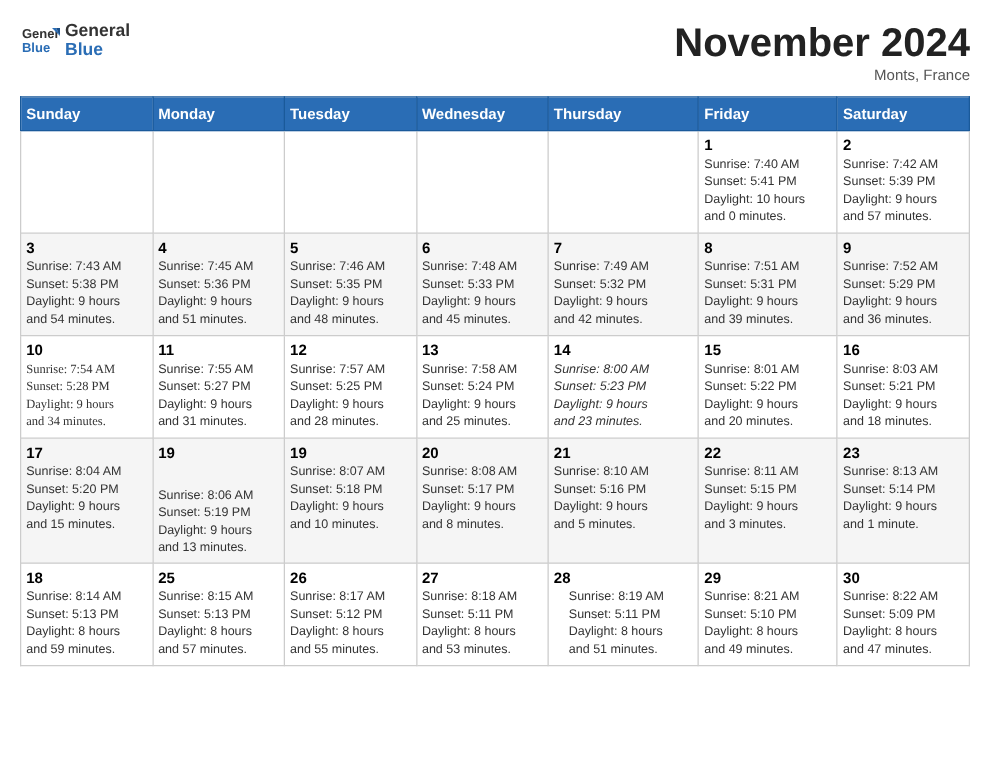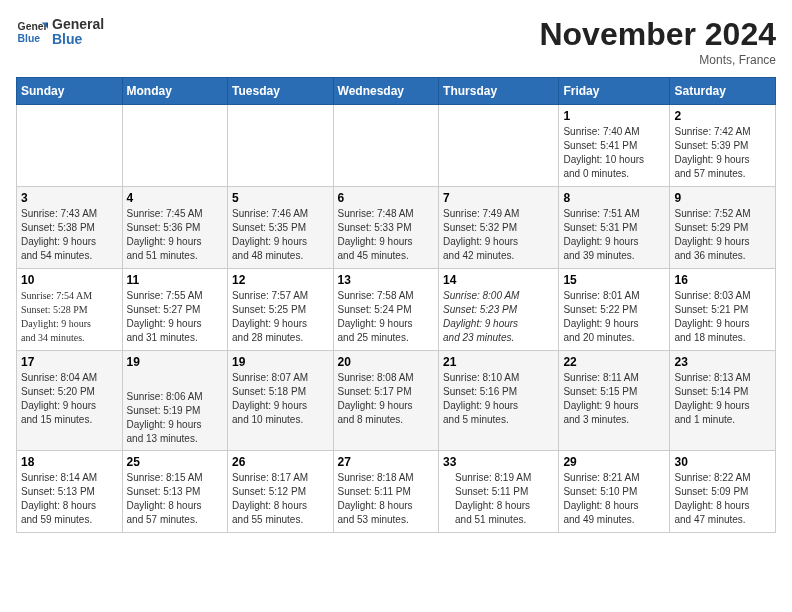--- a/index.html
+++ b/index.html
@@ -309,21 +309,21 @@
 and 55 minutes.</div>
         </td>
         <td>
           <span class="day-number">27</span>
           <div class="day-info" style="white-space: pre-line;">Sunrise: 8:18 AM
 Sunset: 5:11 PM
 Daylight: 8 hours
 and 53 minutes.</div>
         </td>
         <td>
-          <span class="day-number">33</span>
+          <span class="day-number">28</span>
           <div class="day-info" style="white-space: pre-line; margin-left: 12px;">Sunrise: 8:19 AM
 Sunset: 5:11 PM
 Daylight: 8 hours
 and 51 minutes.</div>
         </td>
         <td>
           <span class="day-number">29</span>
           <div class="day-info" style="white-space: pre-line;">Sunrise: 8:21 AM
 Sunset: 5:10 PM
 Daylight: 8 hours

